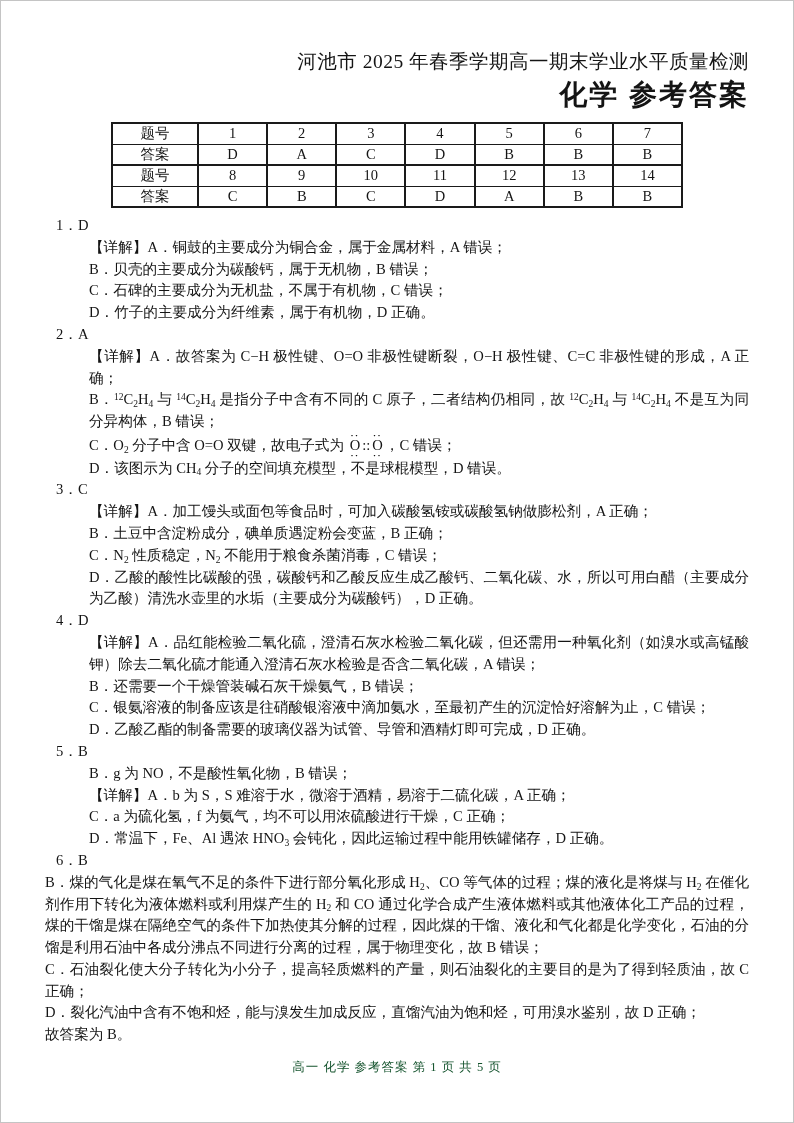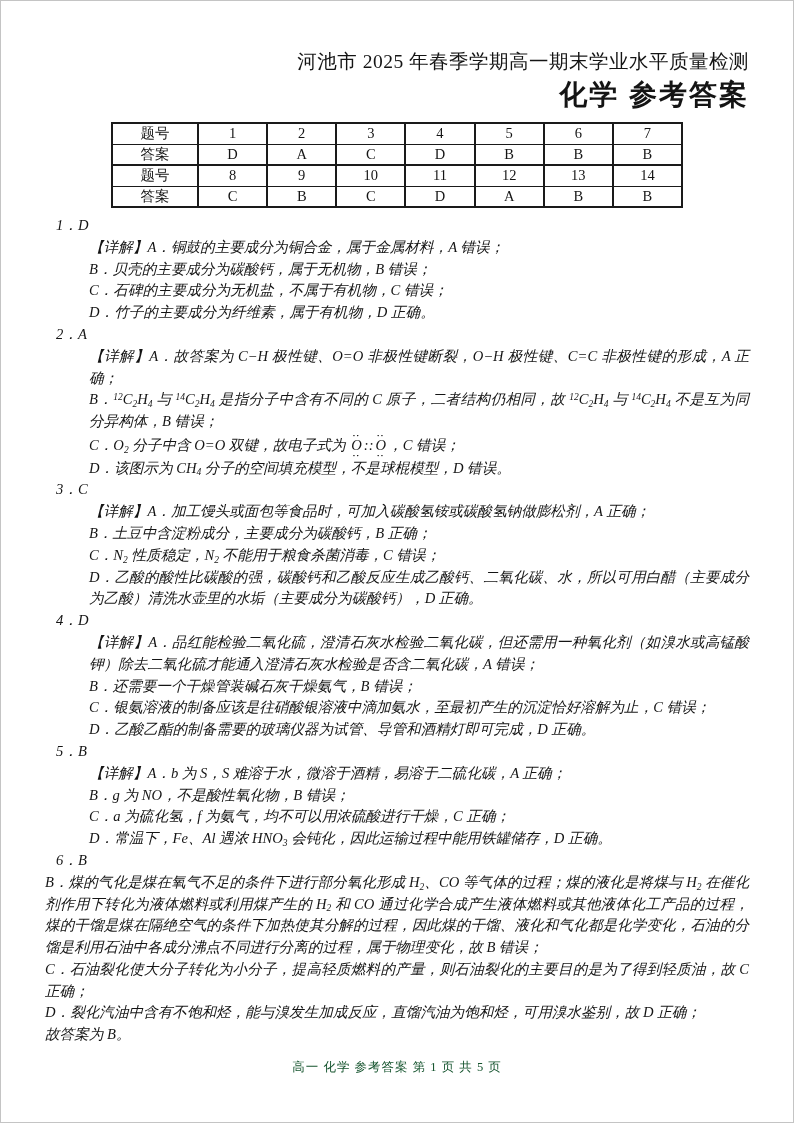--- a/index.html
+++ b/index.html
@@ -40,21 +40,21 @@
     text-align:center; padding:0;
     height:19.5px; line-height:19.5px;
   }
   table.answers tr:nth-child(3) td { border-top-width:2px; }
   table.answers td.lbl { width:84px; }
   .solutions {
     font-size:14.6px;
     line-height:21.8px;
     text-align:justify;
   }
-  .section { margin:0;font-style:italic; }
+  .section { margin:0; }
   .sec-label { padding-left:11px; }
   .section p { margin:0; }
   .section.indented p { padding-left:44px; }
   .solutions sub, .solutions sup {
     font-size:9.5px;
     vertical-align:baseline;
     position:relative;
     line-height:0;
   }
   .solutions sub { top:0.3em; }
@@ -144,35 +144,35 @@
       <div class="section indented">
         <div class="sec-label">2．A</div>
         <p>【详解】A．故答案为 C−H 极性键、O=O 非极性键断裂，O−H 极性键、C=C 非极性键的形成，A 正确；</p>
         <p>B．<sup>12</sup>C<sub>2</sub>H<sub>4</sub> 与 <sup>14</sup>C<sub>2</sub>H<sub>4</sub> 是指分子中含有不同的 C 原子，二者结构仍相同，故 <sup>12</sup>C<sub>2</sub>H<sub>4</sub> 与 <sup>14</sup>C<sub>2</sub>H<sub>4</sub> 不是互为同分异构体，B 错误；</p>
         <p>C．O<sub>2</sub> 分子中含 O=O 双键，故电子式为 <span class="edot"><span class="dots top">··</span><span class="letter">O</span><span class="dots bottom">··</span></span>::<span class="edot"><span class="dots top">··</span><span class="letter">O</span><span class="dots bottom">··</span></span>，C 错误；</p>
         <p>D．该图示为 CH<sub>4</sub> 分子的空间填充模型，不是球棍模型，D 错误。</p>
       </div>
       <div class="section indented">
         <div class="sec-label">3．C</div>
         <p>【详解】A．加工馒头或面包等食品时，可加入碳酸氢铵或碳酸氢钠做膨松剂，A 正确；</p>
-        <p>B．土豆中含淀粉成分，主要成分为碳酸钙，B 正确；</p>
+        <p>B．土豆中含淀粉成分，碘单质遇淀粉会变蓝，B 正确；</p>
         <p>C．N<sub>2</sub> 性质稳定，N<sub>2</sub> 不能用于粮食杀菌消毒，C 错误；</p>
         <p>D．乙酸的酸性比碳酸的强，碳酸钙和乙酸反应生成乙酸钙、二氧化碳、水，所以可用白醋（主要成分为乙酸）清洗水壶里的水垢（主要成分为碳酸钙），D 正确。</p>
       </div>
       <div class="section indented">
         <div class="sec-label">4．D</div>
         <p>【详解】A．品红能检验二氧化硫，澄清石灰水检验二氧化碳，但还需用一种氧化剂（如溴水或高锰酸钾）除去二氧化硫才能通入澄清石灰水检验是否含二氧化碳，A 错误；</p>
         <p>B．还需要一个干燥管装碱石灰干燥氨气，B 错误；</p>
         <p>C．银氨溶液的制备应该是往硝酸银溶液中滴加氨水，至最初产生的沉淀恰好溶解为止，C 错误；</p>
         <p>D．乙酸乙酯的制备需要的玻璃仪器为试管、导管和酒精灯即可完成，D 正确。</p>
       </div>
       <div class="section indented">
         <div class="sec-label">5．B</div>
+        <p>B．g 为 NO，不是酸性氧化物，B 错误；</p>
         <p>【详解】A．b 为 S，S 难溶于水，微溶于酒精，易溶于二硫化碳，A 正确；</p>
-        <p>B．g 为 NO，不是酸性氧化物，B 错误；</p>
         <p>C．a 为硫化氢，f 为氨气，均不可以用浓硫酸进行干燥，C 正确；</p>
         <p>D．常温下，Fe、Al 遇浓 HNO<sub>3</sub> 会钝化，因此运输过程中能用铁罐储存，D 正确。</p>
       </div>
       <div class="section">
         <div class="sec-label">6．B</div>
         <p>B．煤的气化是煤在氧气不足的条件下进行部分氧化形成 H<sub>2</sub>、CO 等气体的过程；煤的液化是将煤与 H<sub>2</sub> 在催化剂作用下转化为液体燃料或利用煤产生的 H<sub>2</sub> 和 CO 通过化学合成产生液体燃料或其他液体化工产品的过程，煤的干馏是煤在隔绝空气的条件下加热使其分解的过程，因此煤的干馏、液化和气化都是化学变化，石油的分馏是利用石油中各成分沸点不同进行分离的过程，属于物理变化，故 B 错误；</p>
         <p>C．石油裂化使大分子转化为小分子，提高轻质燃料的产量，则石油裂化的主要目的是为了得到轻质油，故 C 正确；</p>
         <p>D．裂化汽油中含有不饱和烃，能与溴发生加成反应，直馏汽油为饱和烃，可用溴水鉴别，故 D 正确；</p>
         <p>故答案为 B。</p>
       </div>

